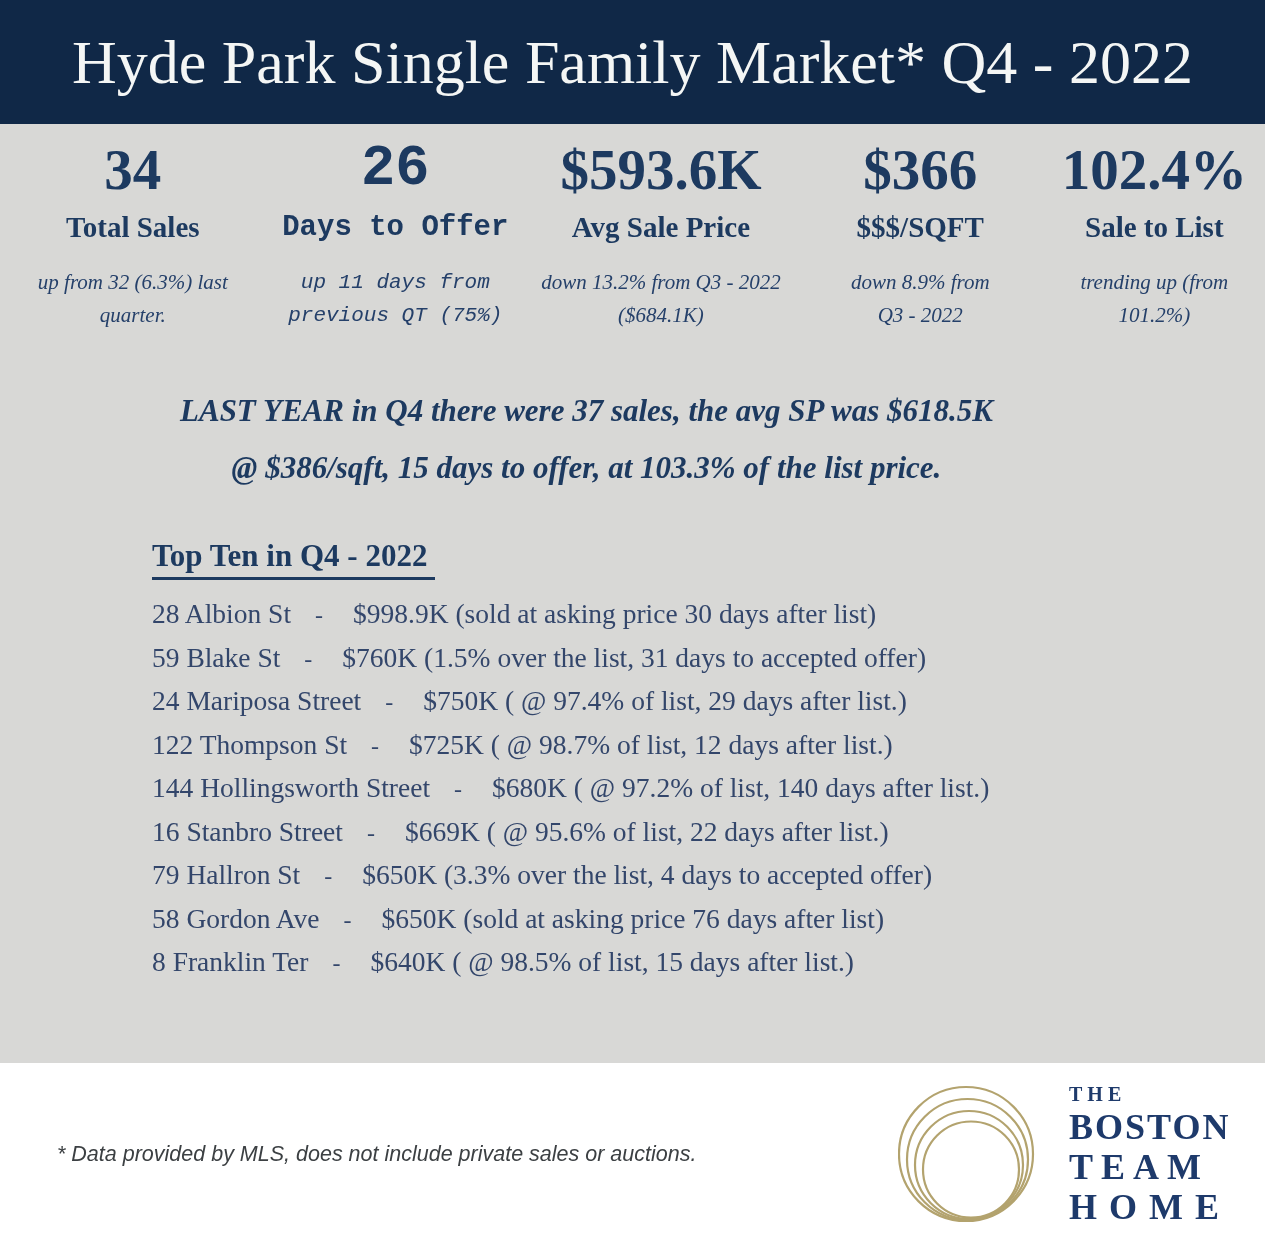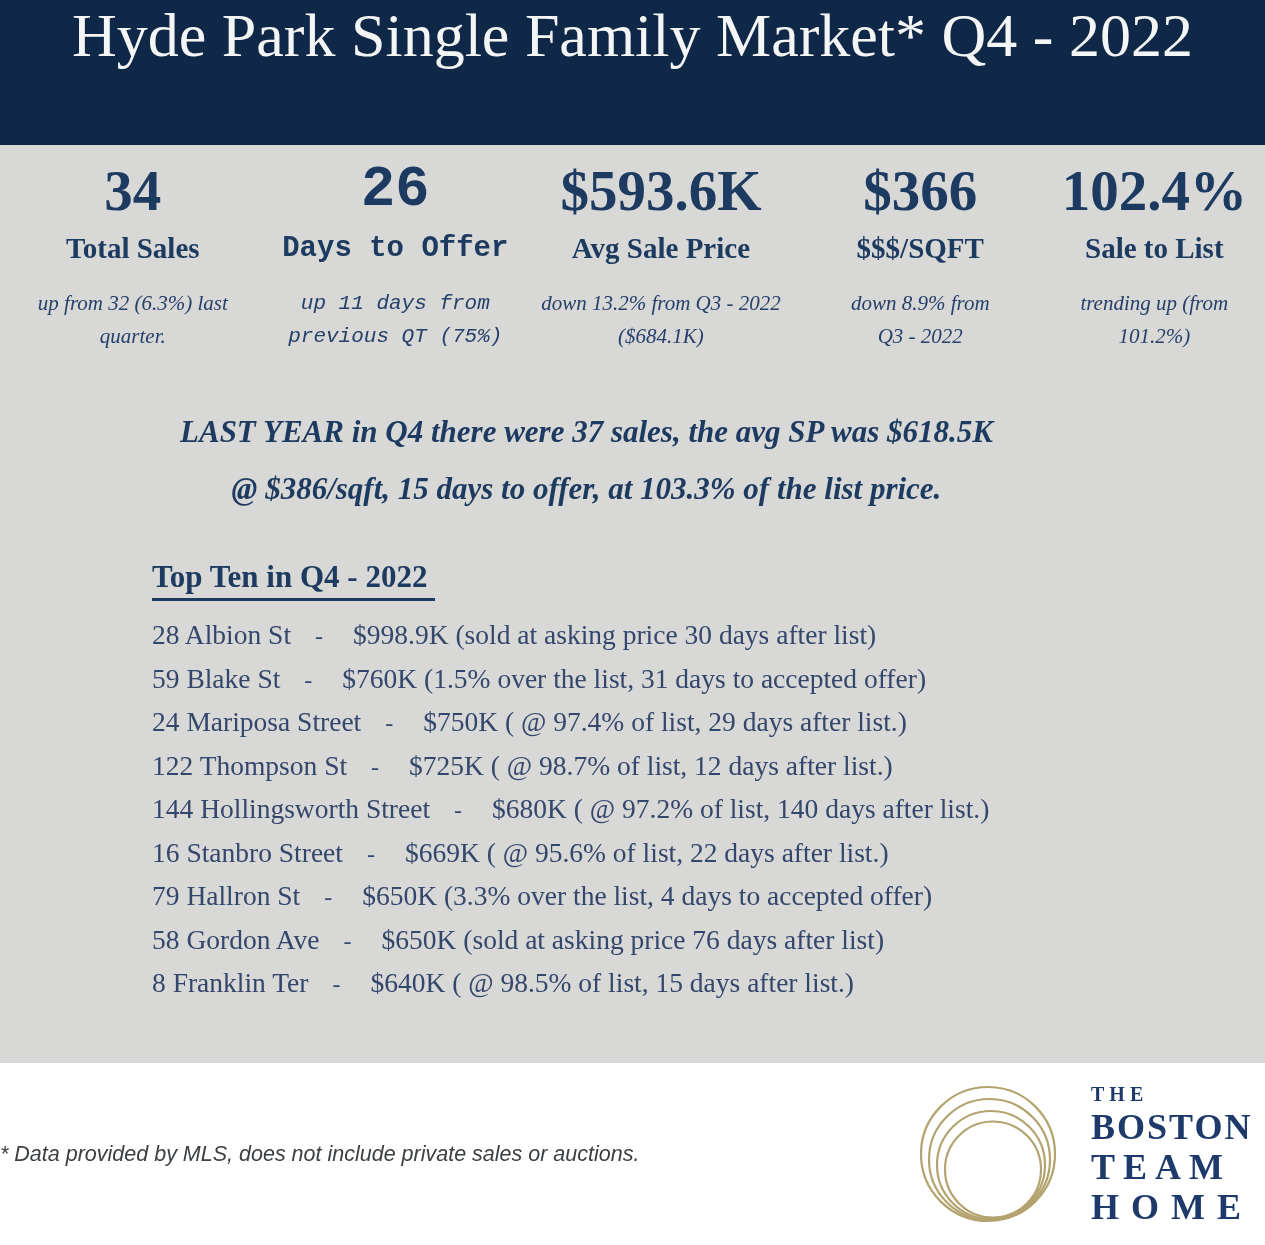--- a/index.html
+++ b/index.html
@@ -16,22 +16,22 @@
   *{margin:0;padding:0;box-sizing:border-box;}
   body{background:#ffffff;}
   #page{
     width:1265px;height:1245px;position:relative;overflow:hidden;
     background:var(--body-gray);
     font-family:"Liberation Serif", serif;
     margin:0 auto;
   }
   
   .header{
-    height:145px;background:var(--header-navy);
-    display:flex;align-items:flex-start;justify-content:center;
+    height:124px;background:var(--header-navy);
+    display:flex;align-items:center;justify-content:center;
   }
   .header .title{
     color:var(--title-white);font-size:62px;font-weight:400;
     white-space:nowrap;letter-spacing:0;
   }
   
   .stats{display:flex;padding-top:14px;}
   .stat{text-align:center;padding:0 8px;}
   .stat:nth-child(1){width:21%;}
   .stat:nth-child(2){width:20.5%;font-family:Liberation Mono, monospace;}
@@ -63,24 +63,24 @@
   .topten-list{margin-top:13px;font-size:27.5px;list-style:none;}
   .row{line-height:42.5px;white-space:nowrap;}
   .row .dash{margin:0 30px 0 24px;font-size:24px;}
   
   .footer{
     position:absolute;left:0;bottom:0;width:100%;height:182px;
     background:var(--footer-white);
     display:flex;align-items:center;justify-content:space-between;
   }
   .disclaimer{
-    font-family:"Liberation Sans", sans-serif;
+    margin-left:57px;font-family:"Liberation Sans", sans-serif;
     font-style:italic;font-size:21.5px;color:var(--disclaimer-gray);
   }
-  .logo{display:flex;align-items:center;margin-right:12px;gap:31px;}
+  .logo{display:flex;align-items:center;margin-right:34px;gap:31px;}
   .logo svg{display:block;}
   .logo svg circle{fill:none;stroke:var(--logo-gold);stroke-width:2.2px;}
   .logo-text{
     color:var(--logo-navy);display:flex;flex-direction:column;
     font-weight:700;
   }
   .logo-the{font-size:20px;letter-spacing:5px;line-height:26px;}
   .logo-big{font-size:36px;line-height:40px;}
   .logo-l1{letter-spacing:2px;}
   .logo-l2{letter-spacing:12px;}

